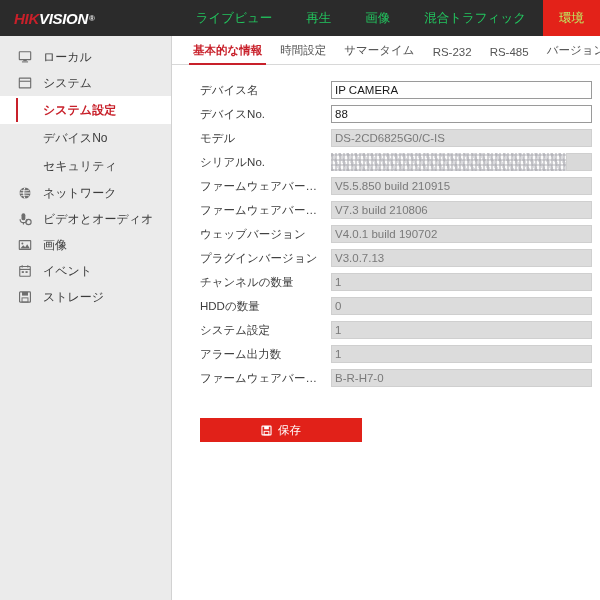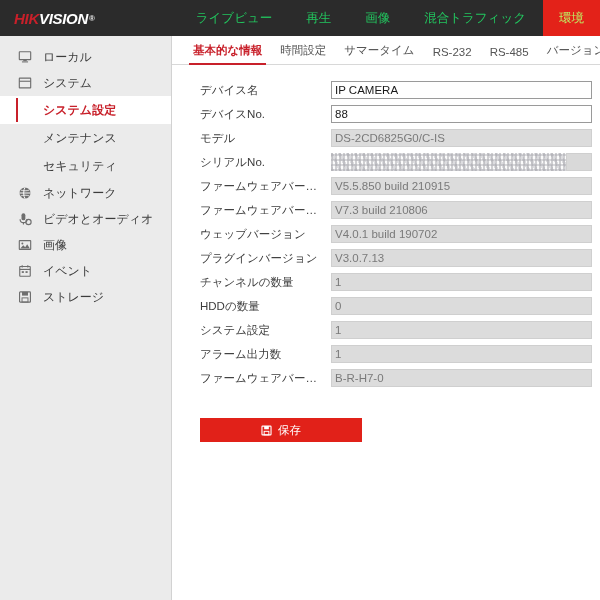--- a/index.html
+++ b/index.html
@@ -307,21 +307,21 @@
             </svg>
         </span>
         <span class="lbl">システム</span>
       </div>
 
       <div class="side-item sub active">
         <span class="lbl">システム設定</span>
       </div>
 
       <div class="side-item sub">
-        <span class="lbl">メンテナンス</span>
+        <span class="lbl">デバイスNo</span>
       </div>
 
       <div class="side-item sub">
         <span class="lbl">セキュリティ</span>
       </div>
 
 
       <div class="side-item">
         <span class="ico">
           <svg width="14" height="14" viewBox="0 0 16 16">

